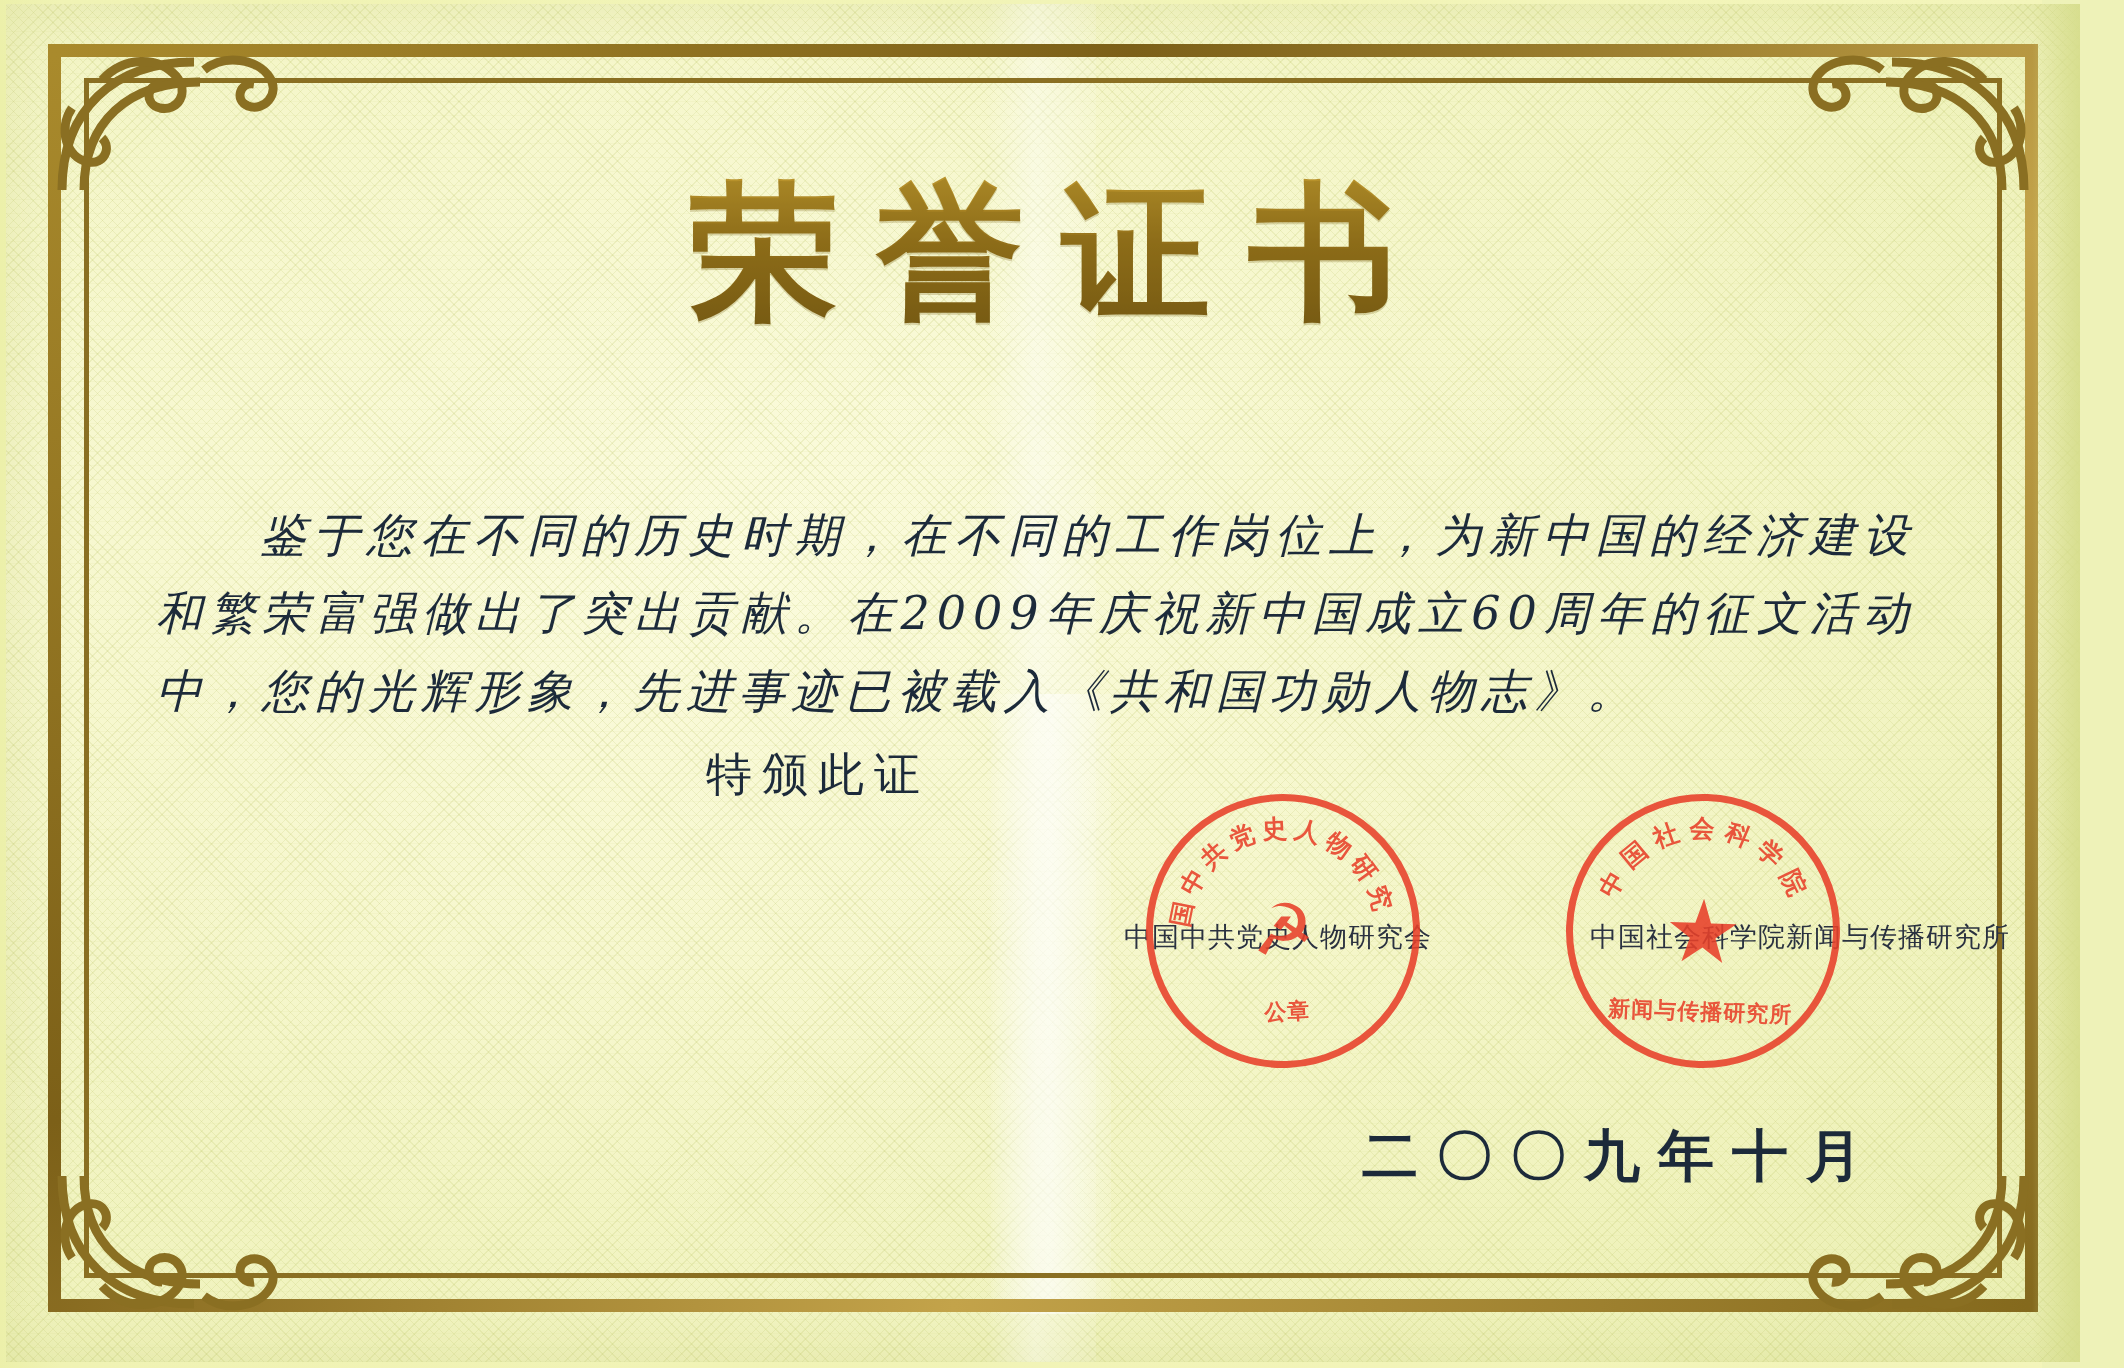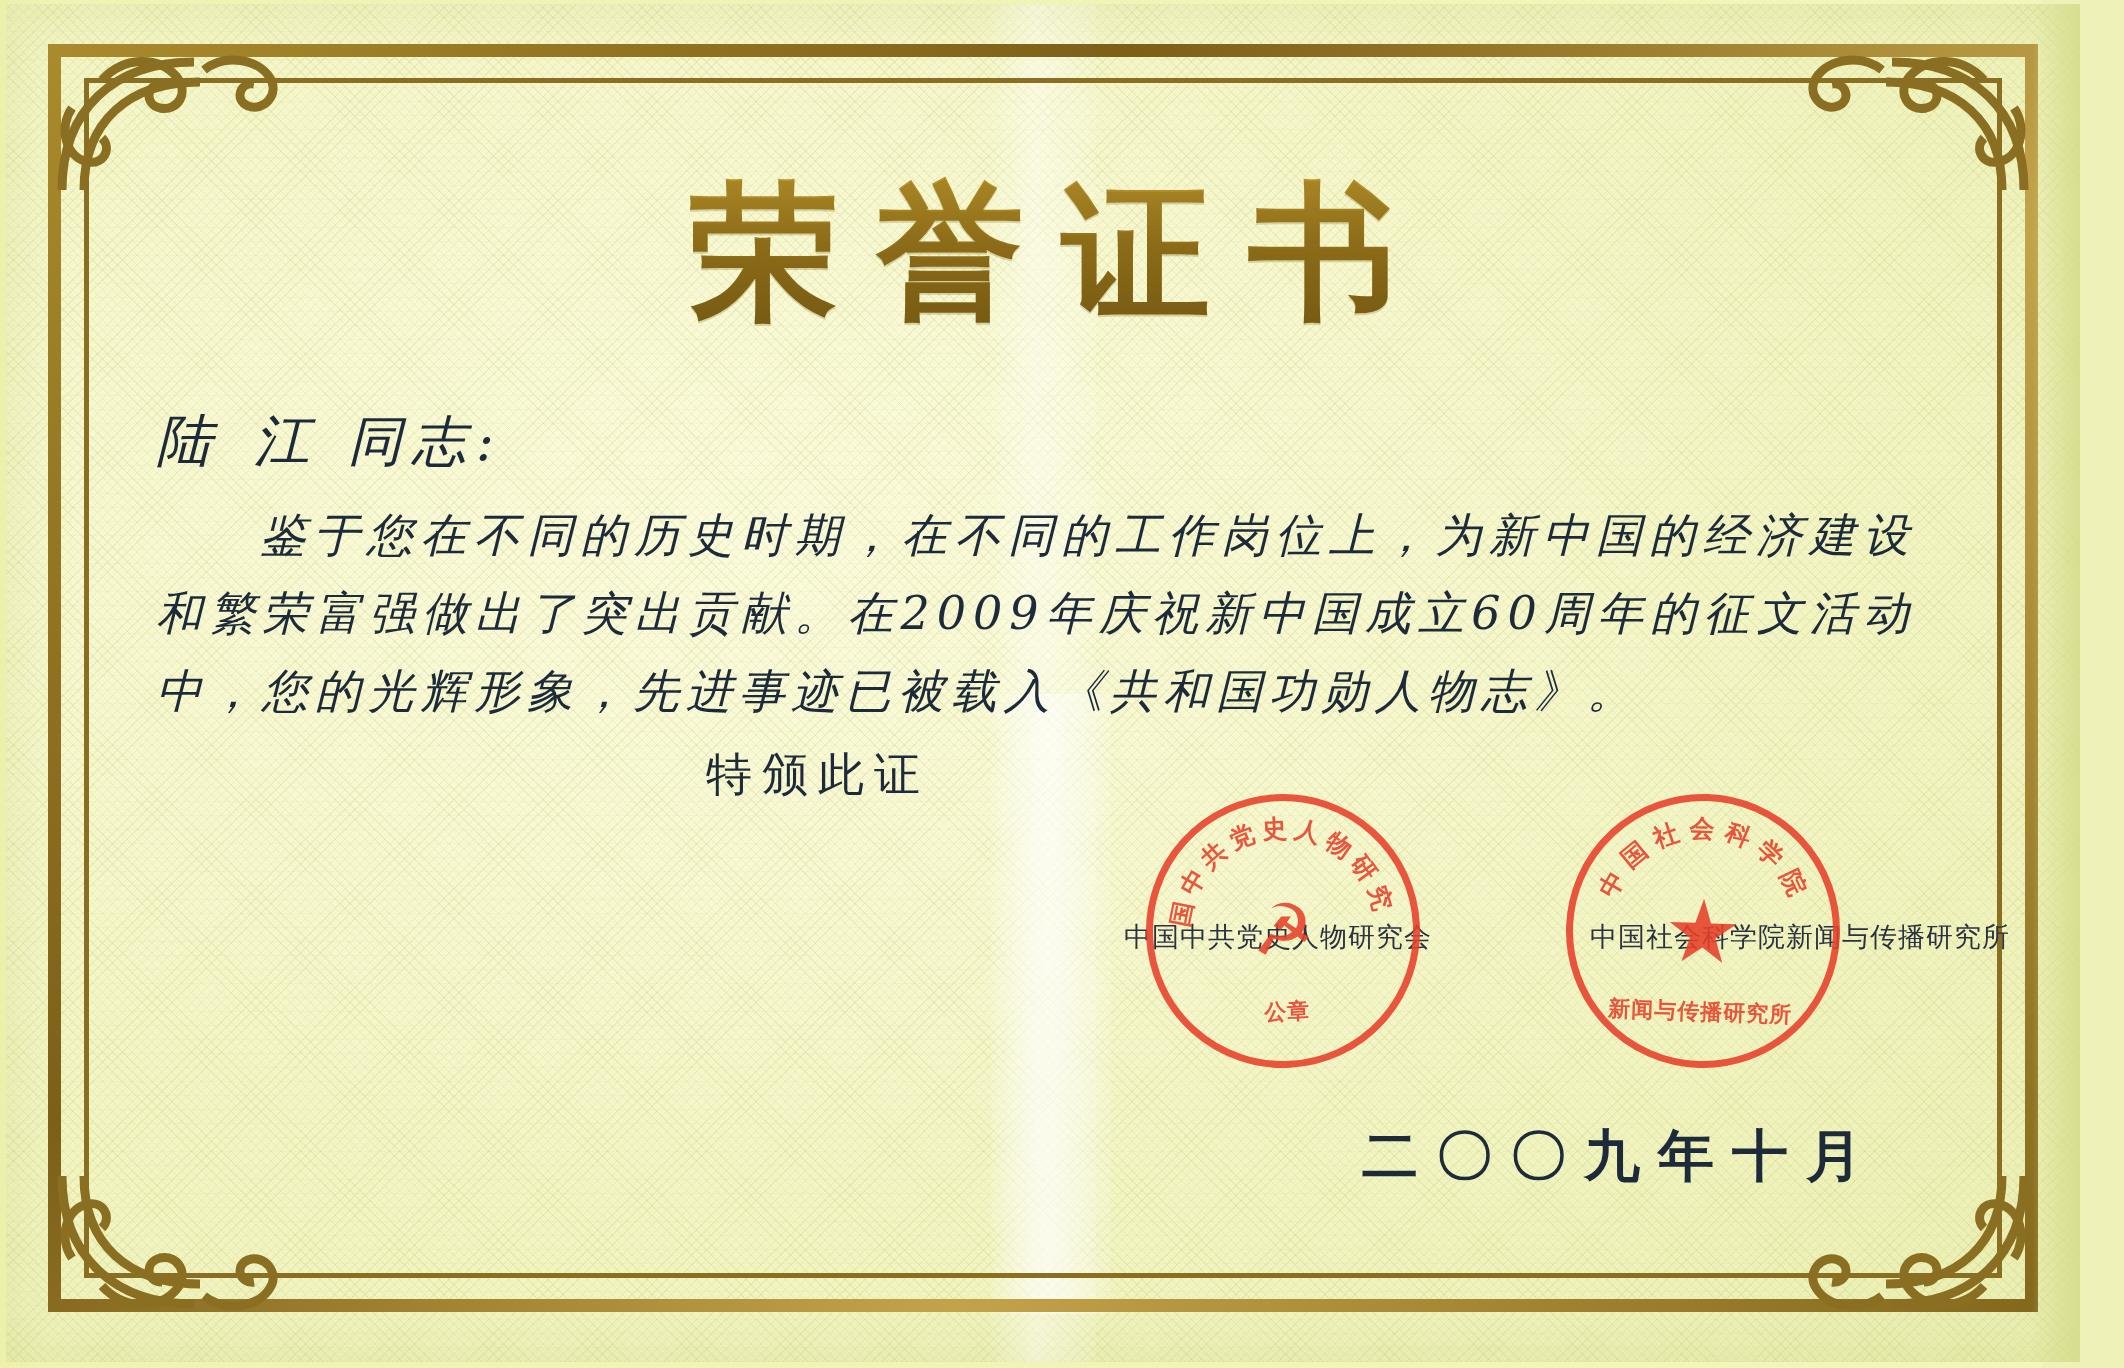--- a/index.html
+++ b/index.html
@@ -260,23 +260,20 @@
         <path d="M8 140 C 8 60, 60 12, 140 12"></path>
         <path d="M30 140 C 30 72, 74 32, 146 32"></path>
         <path d="M48 30 C 70 6, 104 6, 122 26 C 136 42, 124 62, 106 58 C 90 54, 92 34, 108 34"></path>
         <path d="M150 20 C 170 4, 204 8, 216 28 C 226 44, 210 62, 194 56 C 180 50, 186 32, 200 34"></path>
         <path d="M18 58 C 4 78, 12 108, 34 112 C 50 115, 58 98, 48 88"></path>
       </svg>
     </div>
 
     <div class="title">荣誉证书</div>
 
-    <div class="salutation hand">
-      <span class="name">陆 江</span><span>同志:</span>
-    </div>
 
     <div class="body-text hand">鉴于您在不同的历史时期，在不同的工作岗位上，为新中国的经济建设和繁荣富强做出了突出贡献。在2009年庆祝新中国成立60周年的征文活动中，您的光辉形象，先进事迹已被载入《共和国功勋人物志》。</div>
 
     <div class="closing hand">特颁此证</div>
 
     <div class="org-line org-left">中国中共党史人物研究会</div>
     <div class="org-line org-right">中国社会科学院新闻与传播研究所</div>
 
     <div class="seal left">
       <svg viewBox="0 0 260 260">

